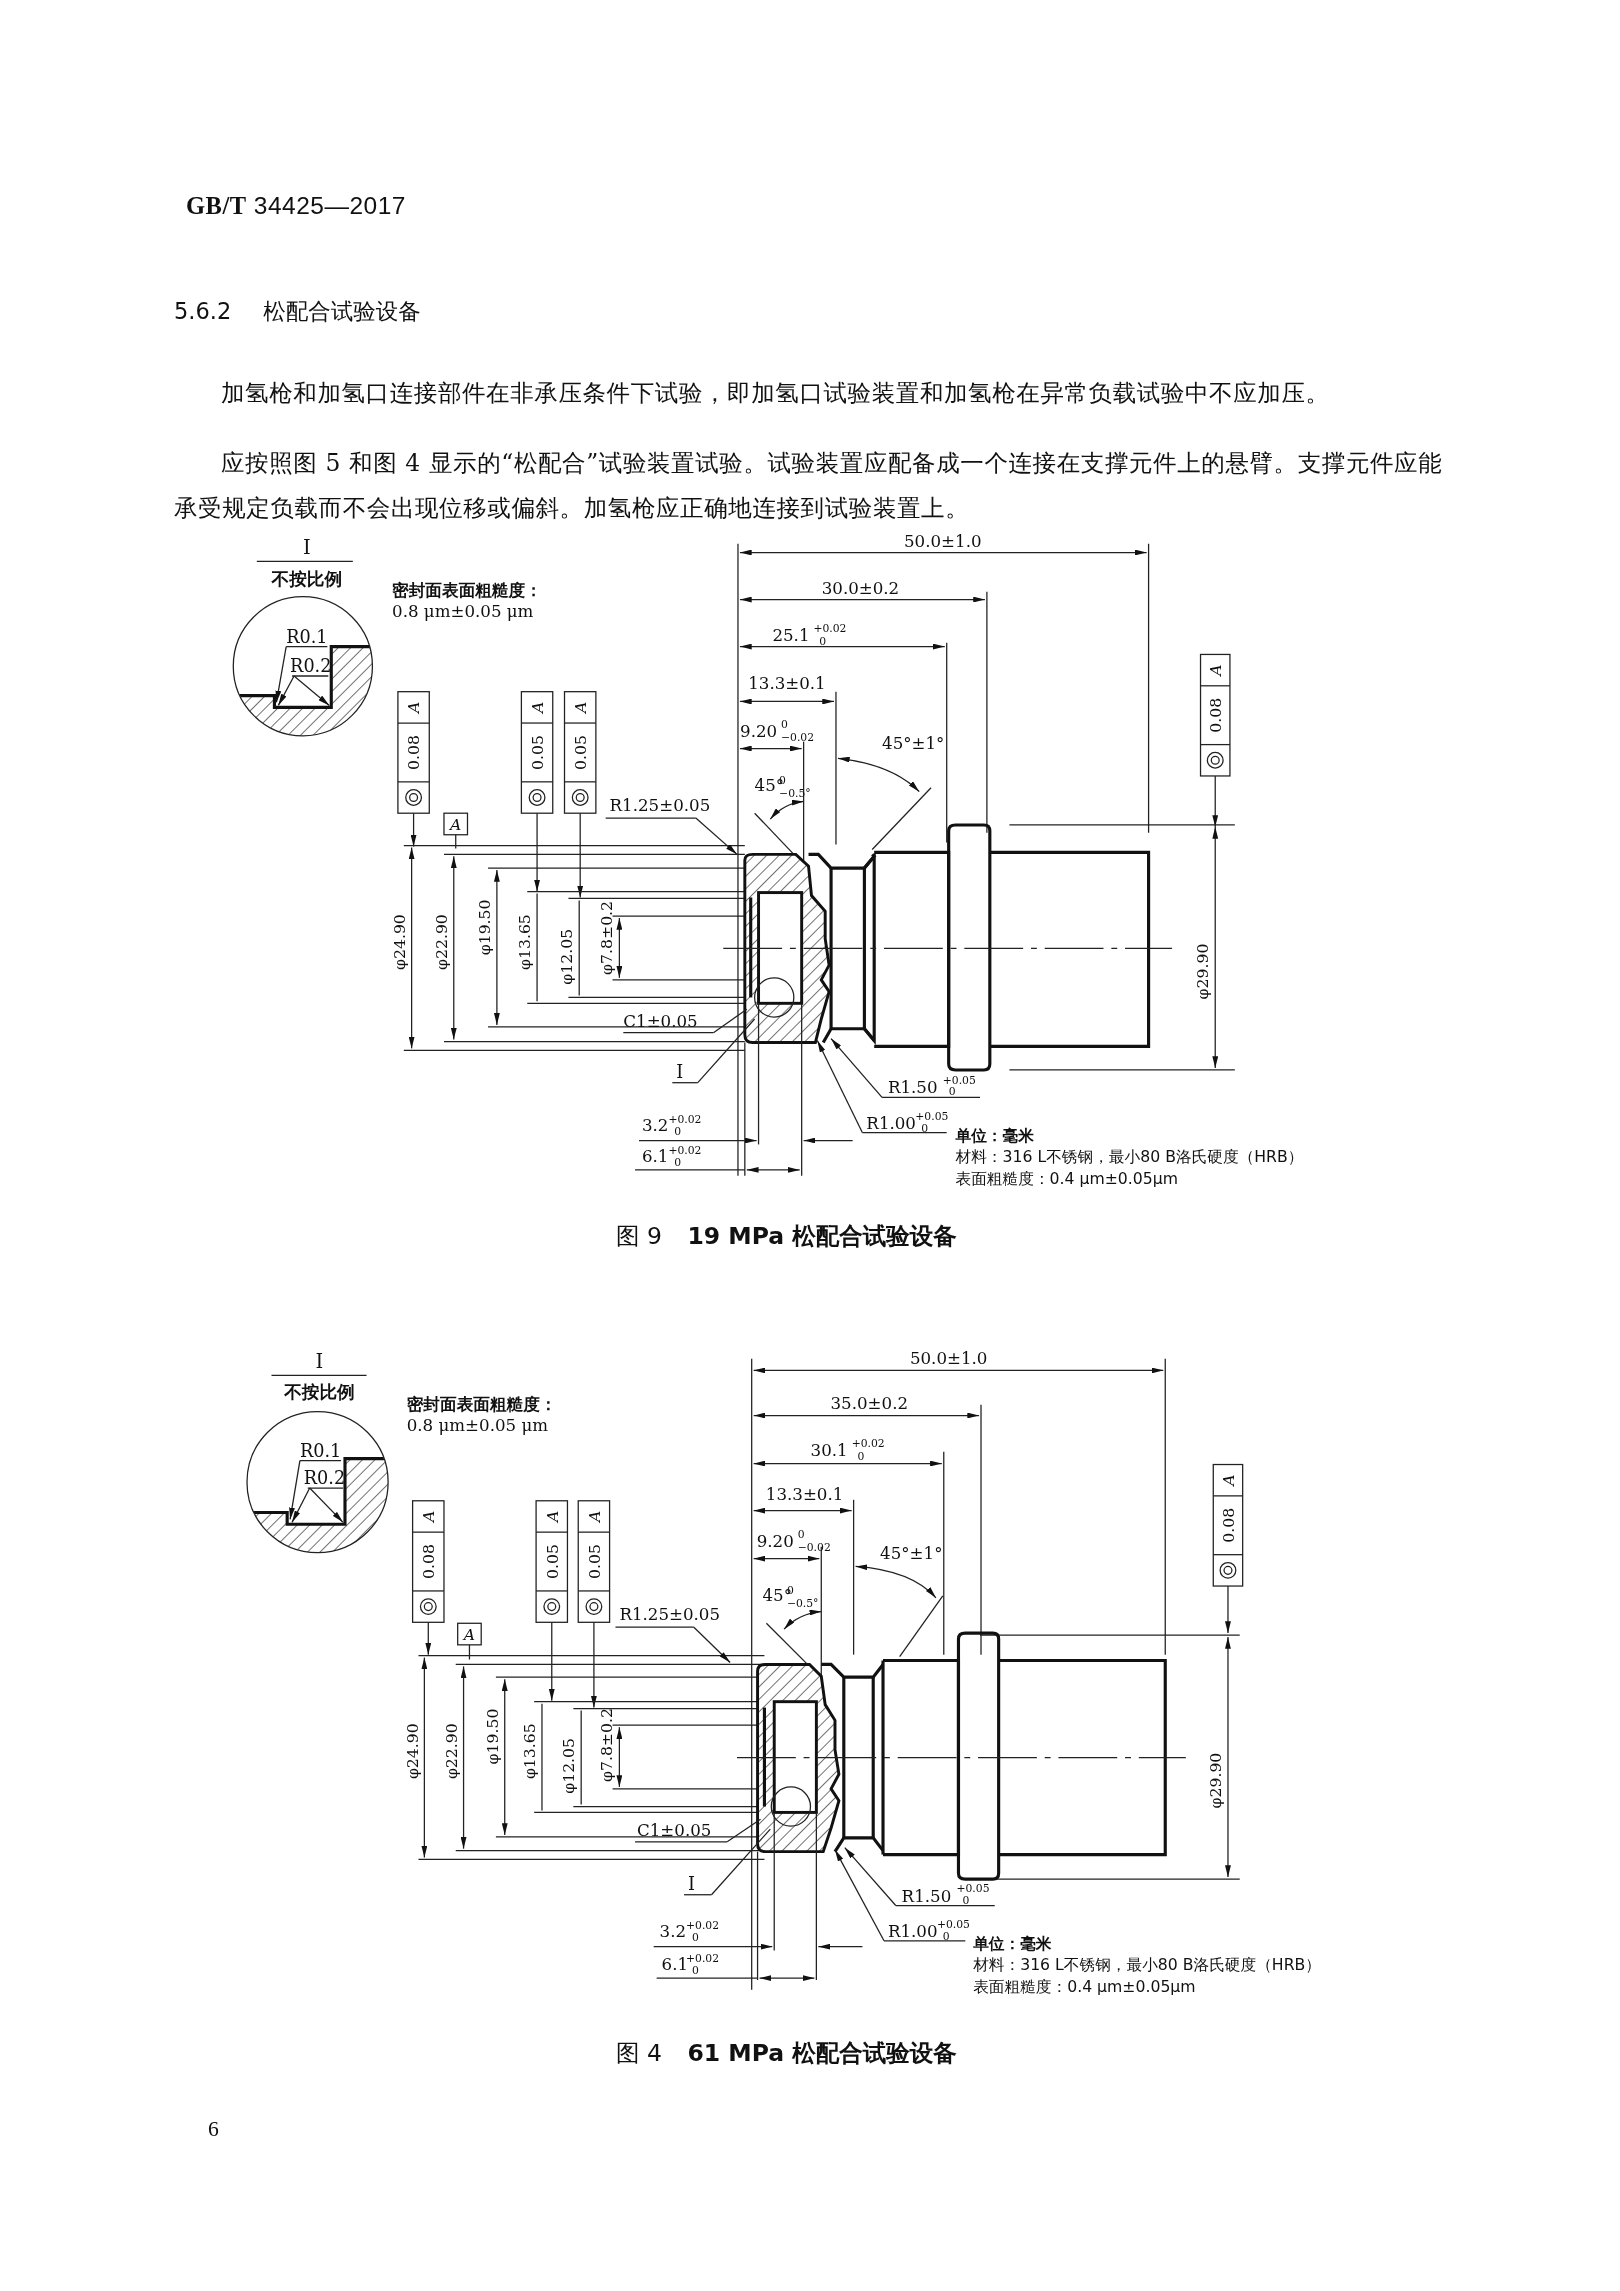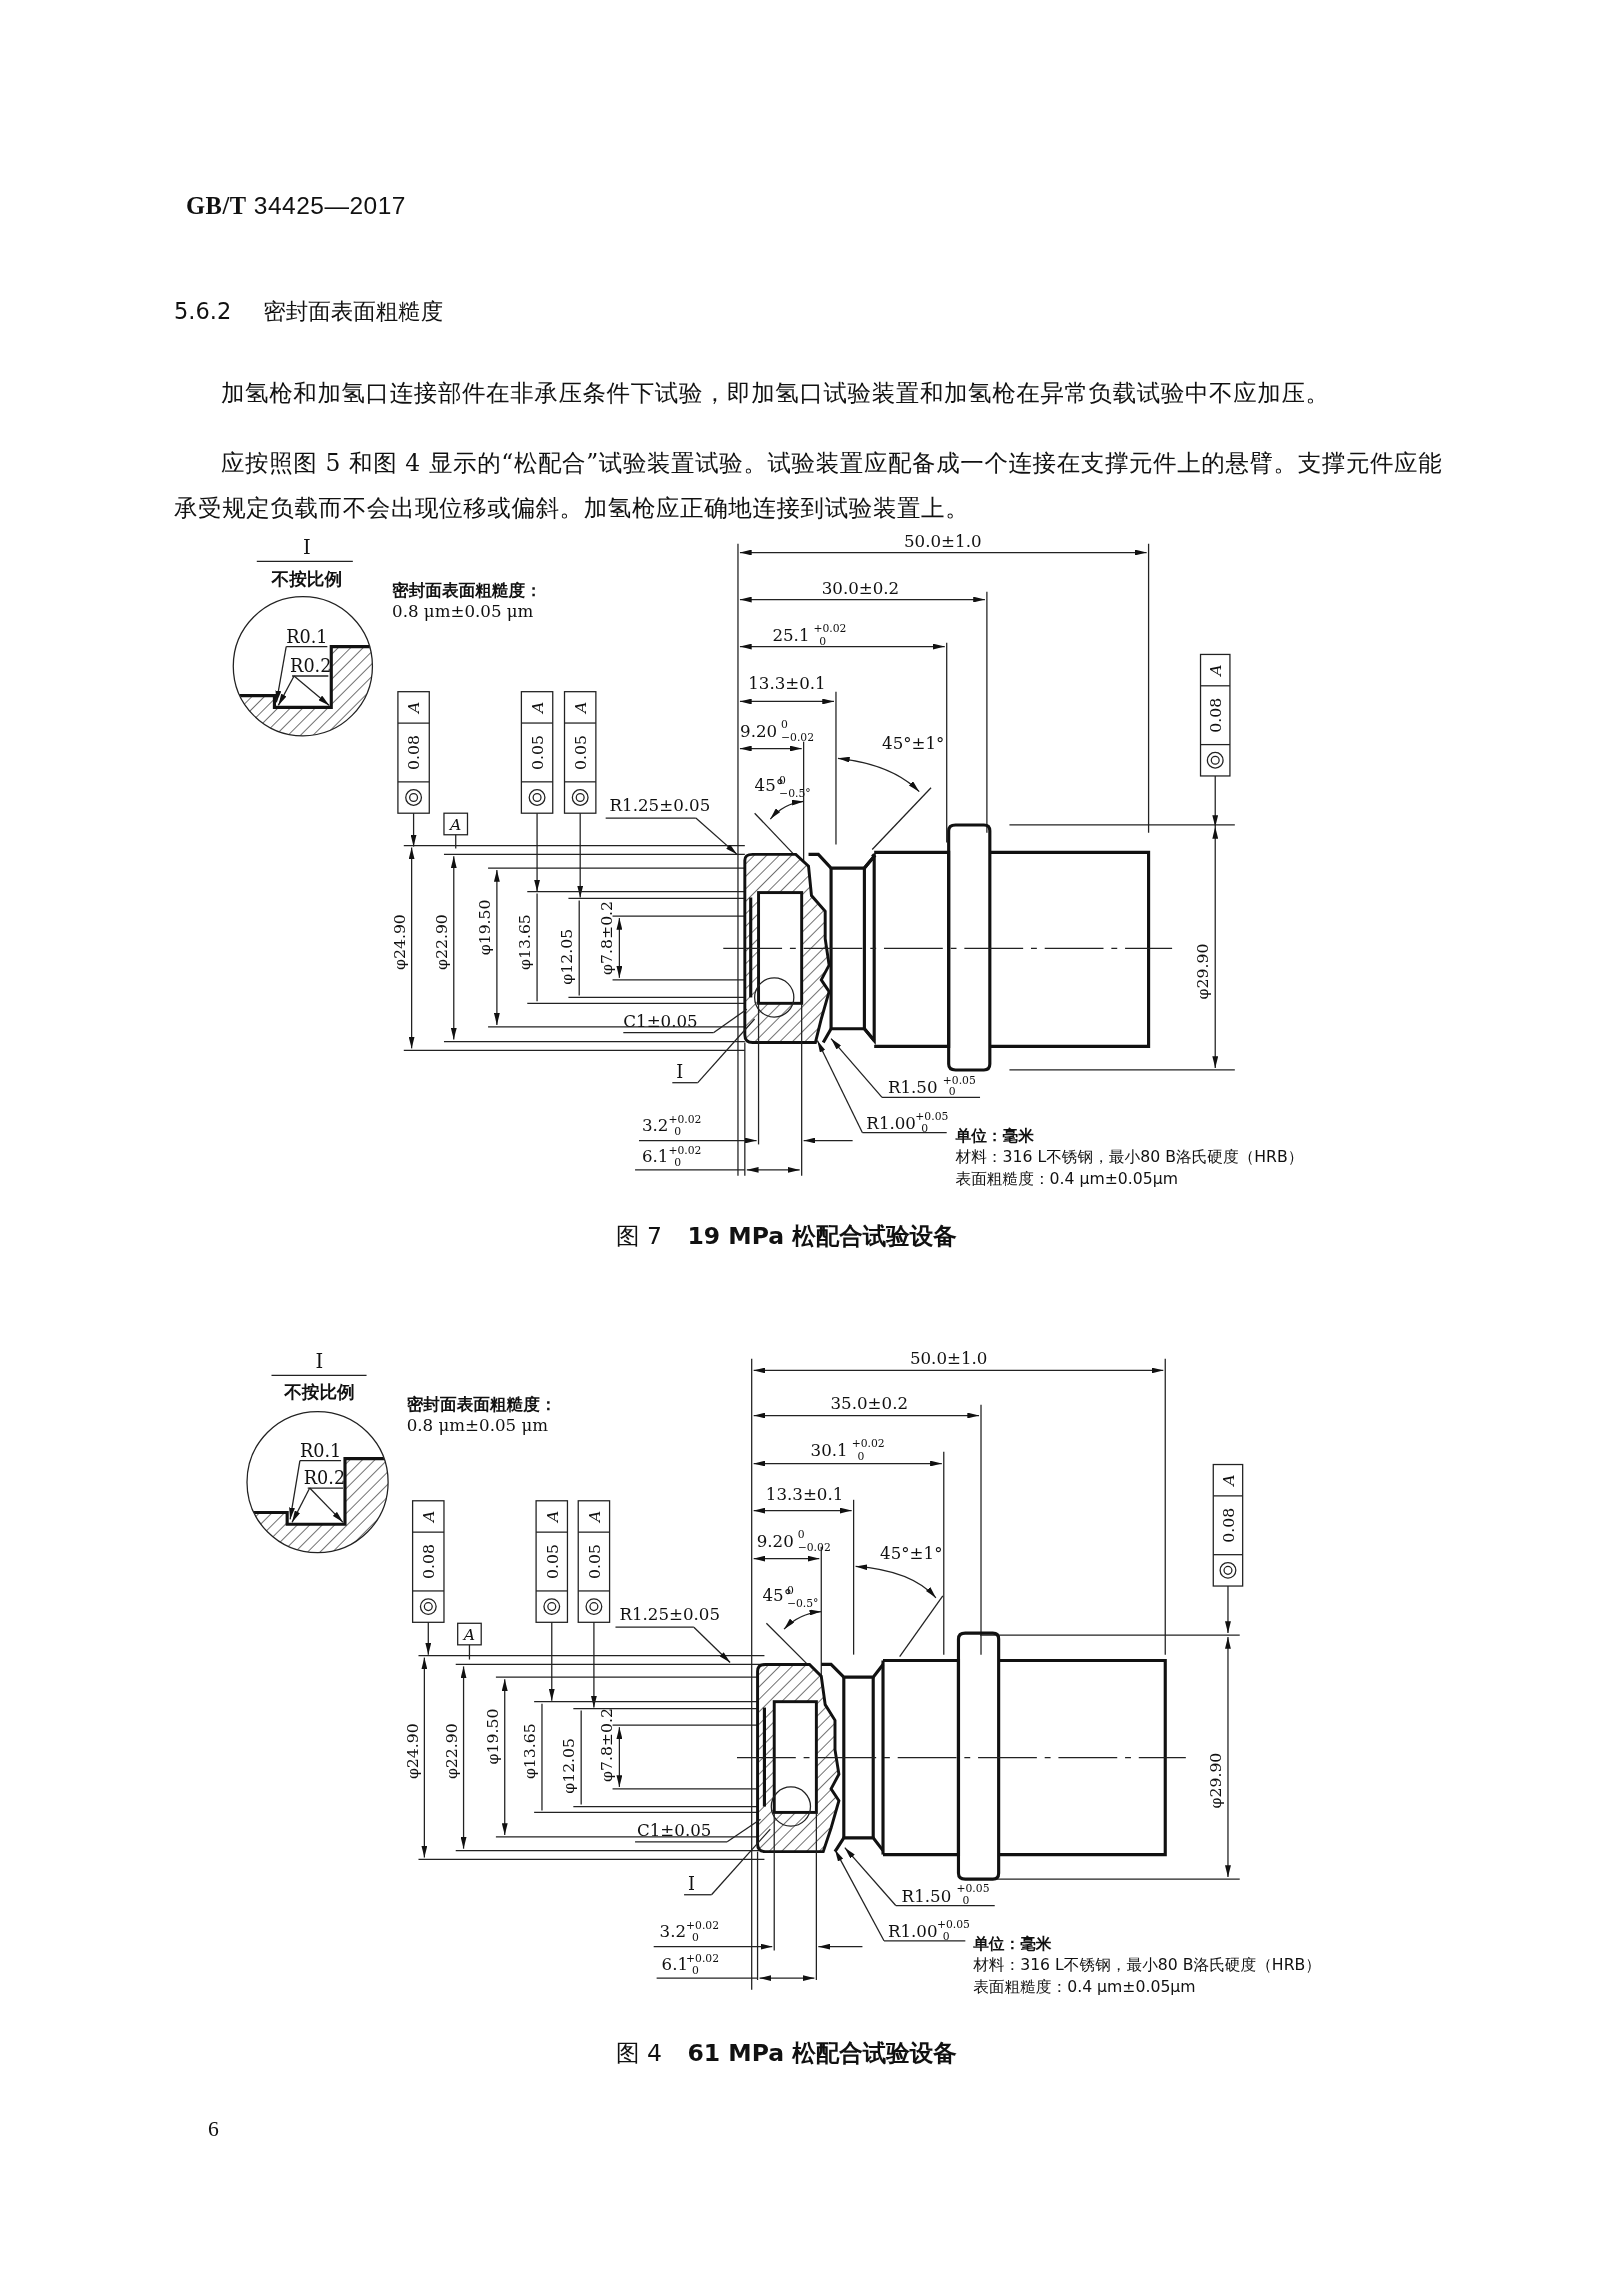--- a/index.html
+++ b/index.html
@@ -26,21 +26,21 @@
 </style>
 </head>
 <body>
 
 <div class="abs std-code">
   <b>GB/T</b>
   <span>34425—2017</span>
 </div>
 
 <div class="abs sec-title">
-  <span class="num">5.6.2</span><span>密封面表面粗糙度</span>
+  <span class="num">5.6.2</span><span>松配合试验设备</span>
 </div>
 
 <div class="abs para p1">加氢枪和加氢口连接部件在非承压条件下试验，即加氢口试验装置和加氢枪在异常负载试验中不应加压。</div>
 <div class="abs para p2">应按照图 5 和图 4 显示的“松配合”试验装置试验。试验装置应配备成一个连接在支撑元件上的悬臂。支撑元件应能承受规定负载而不会出现位移或偏斜。加氢枪应正确地连接到试验装置上。</div>
 
 <svg width="0" height="0" style="position:absolute">
   <defs>
     <pattern id="hatch" patternUnits="userSpaceOnUse" width="9" height="9" patternTransform="rotate(45)">
       <rect width="9" height="9" fill="#fff"></rect>
       <line x1="0" y1="0" x2="0" y2="9" stroke="#222" stroke-width="1.3"></line>
@@ -240,21 +240,21 @@
   <text x="884" y="1152" font-size="17">R1.00</text>
   <text x="934" y="1143" font-size="11">+0.05</text>
   <text x="940" y="1155" font-size="11">0</text>
 
   <text x="975" y="1164" font-size="16" class="cn" font-weight="bold">单位：毫米</text>
   <text x="975" y="1186" font-size="16" class="cn">材料：316 L不锈钢，最小80 B洛氏硬度（HRB）</text>
   <text x="975" y="1208" font-size="16" class="cn">表面粗糙度：0.4 μm±0.05μm</text>
 </svg>
 
 <div class="abs caption cap3">
-  <span class="fig-no">图 7</span><span>19 MPa 松配合试验设备</span>
+  <span class="fig-no">图 9</span><span>19 MPa 松配合试验设备</span>
 </div>
 
 <svg class="fig" style="top:1343px" width="1620" height="686" viewBox="0 1370 1653 700">
   <g>
     <text x="326" y="1396" font-size="20" text-anchor="middle">I</text>
     <line x1="277" y1="1403" x2="374" y2="1403" class="thin"></line>
     <text x="326" y="1426" font-size="18" text-anchor="middle" class="cn" font-weight="bold">不按比例</text>
     <clipPath id="c4">
         <circle cx="324" cy="1512" r="72"></circle>
       </clipPath>

